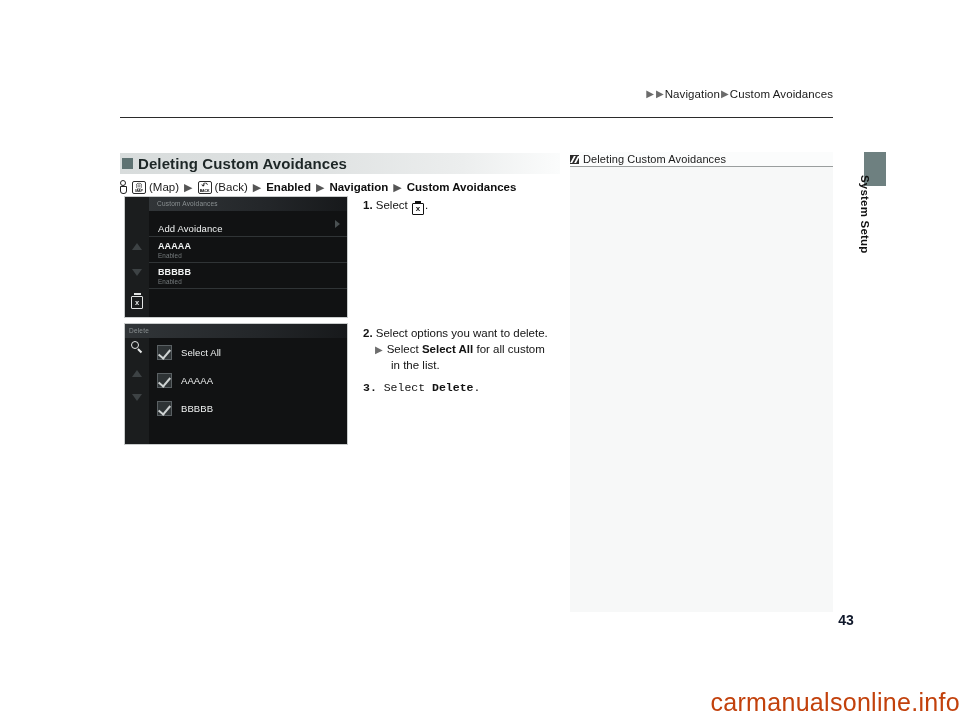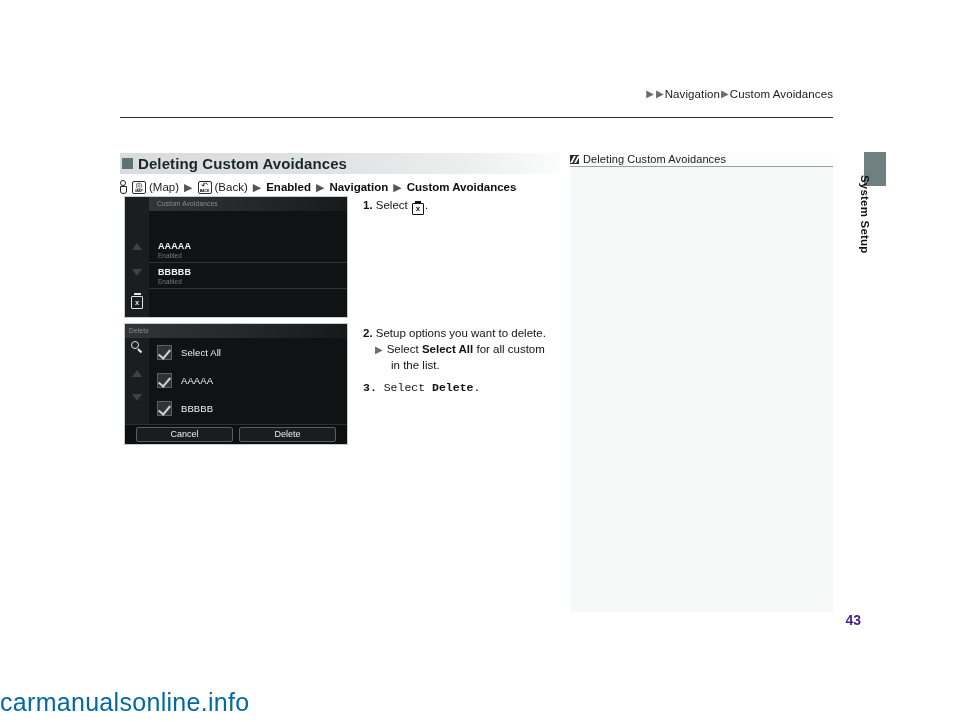--- a/index.html
+++ b/index.html
@@ -500,33 +500,33 @@
     transform: rotate(45deg);
     transform-origin: left center;
   }
 
   
   .page-num {
     position: absolute;
     left: 831px;
     top: 612px;
     width: 30px;
-    text-align: right;
+    text-align: center;
     font-size: 14px;
     font-weight: bold;
-    color: #4c1d95;
+    color: #0f172a;
   }
   .watermark {
     position: absolute;
     left: 0;
     top: 688px;
     width: 960px;
-    text-align: left;
+    text-align: right;
     font-size: 25px;
-    color: #0369a1;
+    color: #c2410c;
     letter-spacing: 0.3px;
   }
 </style>
 </head>
 <body>
 
 <div class="header">
   <div class="breadcrumb">
     <span class="bc-tri">▶</span><span class="bc-tri">▶</span><span>Navigation</span><span class="bc-tri">▶</span><span>Custom Avoidances</span>
   </div>
@@ -564,20 +564,24 @@
 
 <div class="shot" id="shot-1">
   <div class="shot-rail">
     <div class="rail-arrow rail-up" style="top:46px;"></div>
     <div class="rail-arrow rail-down" style="top:72px;"></div>
     <div class="rail-trash">x</div>
   </div>
   <div class="shot-body">
     <div class="shot-titlebar">Custom Avoidances</div>
 
+    <div class="shot-row" style="top:14px;height:26px;padding-top:7px;">
+      <span class="row-main normal">Add Avoidance</span>
+      <span class="row-chevron"></span>
+    </div>
 
     <div class="shot-row" style="top:40px;height:26px;padding-top:4px;">
       <div class="row-main">AAAAA</div>
       <div class="row-sub">Enabled</div>
     </div>
 
     <div class="shot-row" style="top:66px;height:26px;padding-top:4px;">
       <div class="row-main">BBBBB</div>
       <div class="row-sub">Enabled</div>
     </div>
@@ -601,37 +605,33 @@
     </div>
     <div class="chk-row" style="top:43px;">
       <span class="chk"></span>
       <span class="chk-label">AAAAA</span>
     </div>
     <div class="chk-row" style="top:71px;">
       <span class="chk"></span>
       <span class="chk-label">BBBBB</span>
     </div>
 
-    <div class="shot-btnbar">
-      <div class="shot-btn">Cancel</div>
-      <div class="shot-btn">Delete</div>
-    </div>
   </div>
 </div>
 
 <div class="steps">
   <div class="step" style="top:0px;">
     <span class="num">1.</span>
     <span>Select</span>
     <span class="trash-inline">x</span><span>.</span>
   </div>
 
   <div class="step" style="top:128px;">
     <span class="num">2.</span>
-    <span>Setup options you want to delete.</span>
+    <span>Select options you want to delete.</span>
   </div>
 
   <div class="substep" style="top:144px;">
     <span class="tri">▶</span><span>Select</span>
     <b class="kw">Select All</b>
     <span>for all custom</span>
   </div>
 
   <div class="substep-cont" style="top:160px;text-align:center;">in the list.</div>
 

